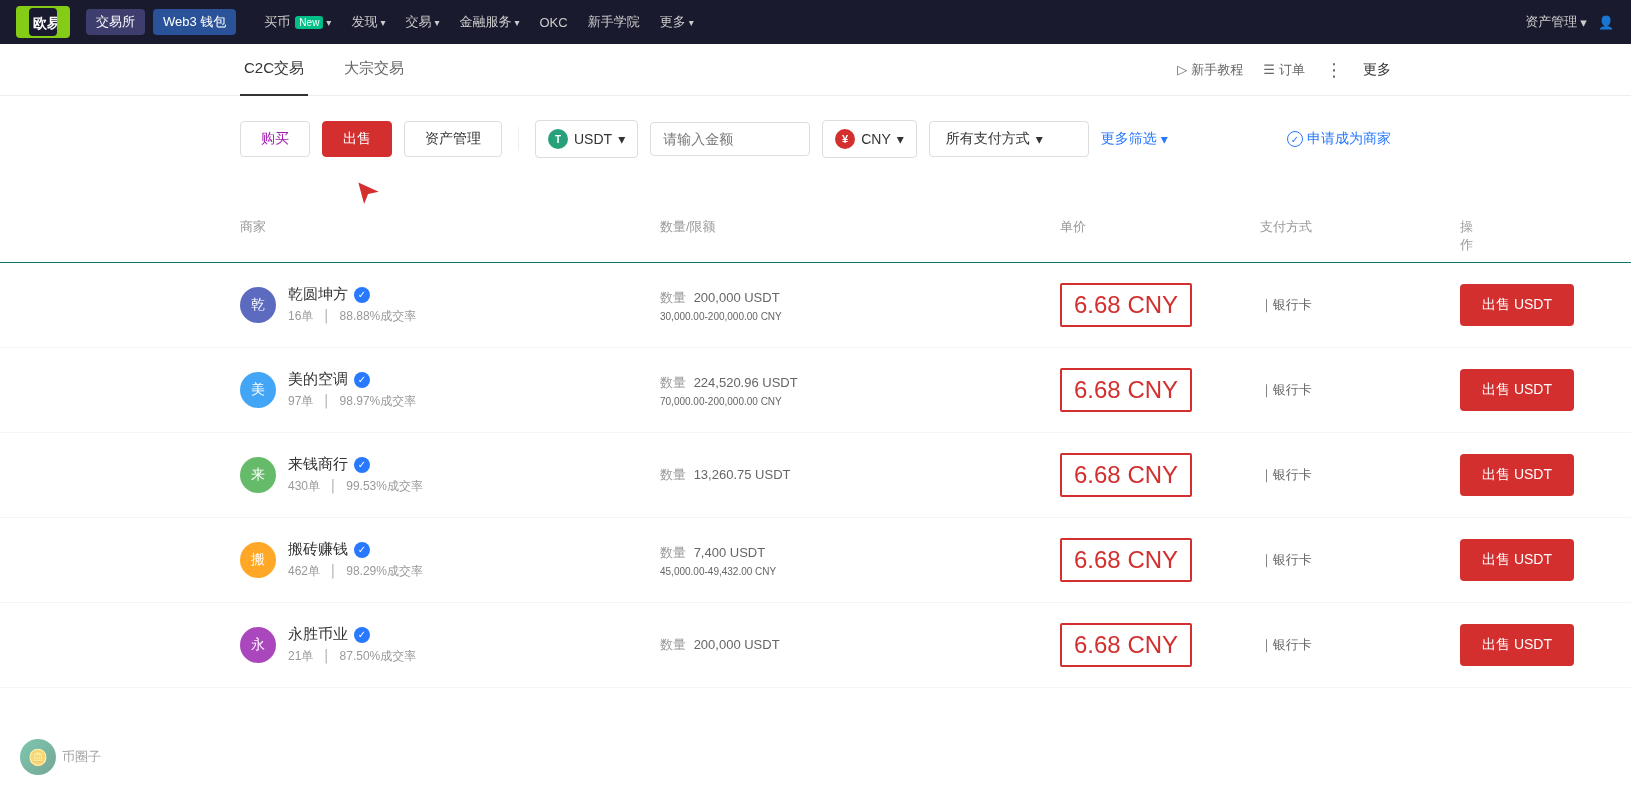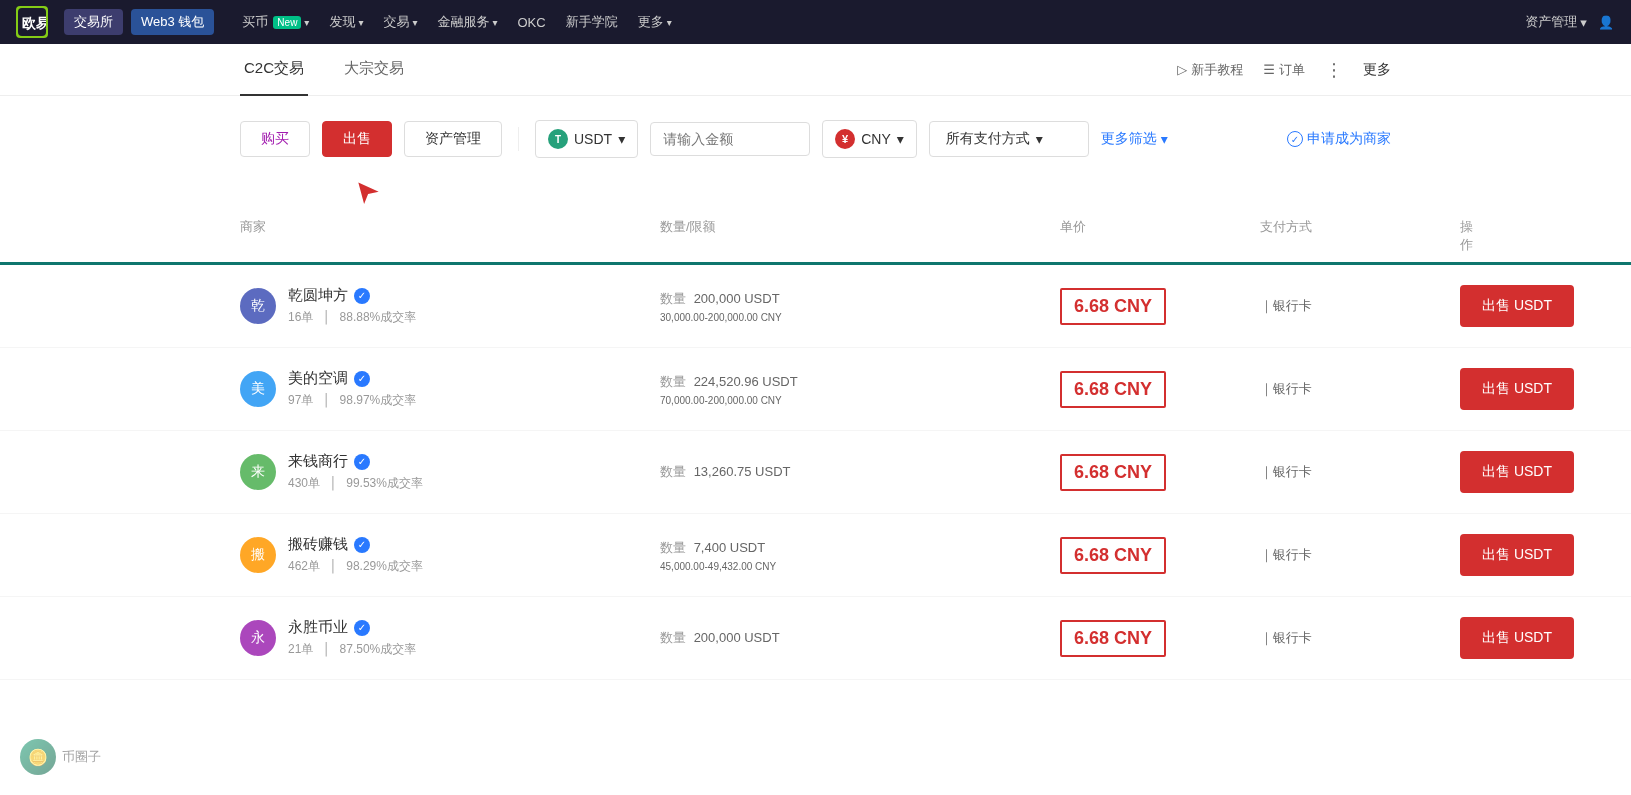--- a/index.html
+++ b/index.html
@@ -14,21 +14,21 @@
       padding: 0 16px;
       gap: 8px;
     }
     .logo {
       display: flex;
       align-items: center;
       gap: 6px;
       margin-right: 8px;
     }
     .logo-icon {
-      width: 32px; height: 32px;
+      width: 54px; height: 32px;
       background: #84cc16;
       border-radius: 4px;
       display: flex; align-items: center; justify-content: center;
       font-weight: bold; font-size: 12px; color: #1a1a2e;
     }
     .nav-btn {
       background: #2d2d4e;
       color: #fff;
       border: none;
       border-radius: 4px;
@@ -221,21 +221,21 @@
       display: flex; align-items: center; justify-content: center;
       font-size: 10px; color: #2979ff;
     }
 
     
     .table-header {
       display: flex;
       padding: 8px 240px;
       color: #999;
       font-size: 13px;
-      border-bottom: 3px solid #0f766e;
+      border-bottom: 1px solid #0f766e;
     }
     .col-merchant { flex: 0 0 420px; }
     .col-amount { flex: 0 0 400px; }
     .col-price { flex: 0 0 200px; }
     .col-payment { flex: 0 0 200px; }
     .col-action { flex: 1; text-align: right; }
 
     .table-row {
       display: flex;
       align-items: center;
@@ -266,22 +266,22 @@
     }
     .merchant-stats { color: #999; font-size: 12px; }
     .stat-sep { margin: 0 6px; }
 
     .amount-info { display: flex; flex-direction: column; gap: 4px; }
     .amount-qty { font-size: 13px; color: #666; }
     .amount-range { font-size: 10px; color: #666; }
     .amount-label { color: #999; margin-right: 4px; }
 
     .price-cell {
-      font-size: 18px;
-      font-weight: 700;
+      font-size: 24px;
+      font-weight: 400;
       color: #d32f2f;
       border: 2px solid #d32f2f;
       padding: 6px 12px;
       border-radius: 2px;
       display: inline-block;
     }
 
     .payment-cell { color: #666; font-size: 13px; }
 
     .action-btn {

